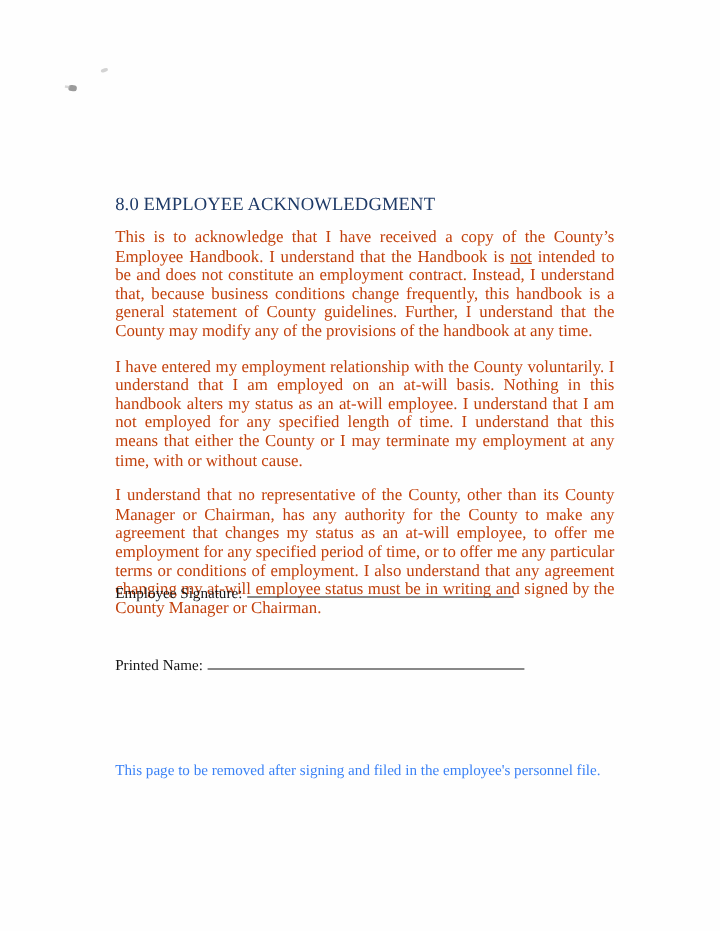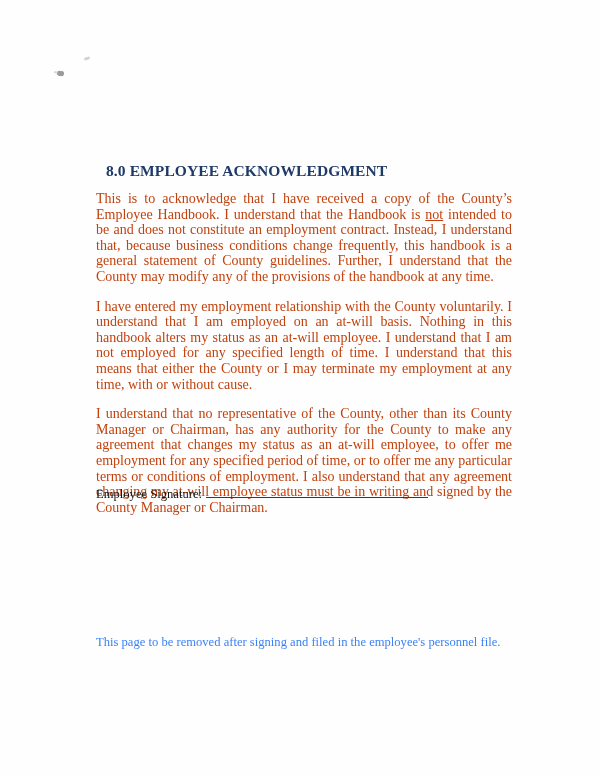--- a/index.html
+++ b/index.html
@@ -56,24 +56,24 @@
   
   .content {
     position: absolute;
     left: 96px;
     top: 0;
     width: 416px;
   }
 
   .doc-heading {
     position: absolute;
-    left: 10px;
+    left: 0;
     top: 152px;
     font-size: 15.5px;
-    font-weight: bold;
+    font-weight: normal;
     letter-spacing: .1px;
     color: #1e3a67;
     white-space: nowrap;
   }
 
   .body-block {
     position: absolute;
     left: 0;
     top: 191px;
     width: 416px;
@@ -154,20 +154,23 @@
       <p class="para">I understand that no representative of the County, other than its County Manager or Chairman, has any authority for the County to make any agreement that changes my status as an at-will employee, to offer me employment for any specified period of time, or to offer me any particular terms or conditions of employment.  I also understand that any agreement changing my at-will employee status must be in writing and signed by the County Manager or Chairman.</p>
 
     </div>
 
     <div class="sig-block">
 
       <div class="sig-row">
         <span class="sig-label">Employee Signature:</span><span class="sig-rule rule-signature"></span>
       </div>
 
+      <div class="sig-row">
+        <span class="sig-label">Printed Name:</span><span class="sig-rule rule-printed"></span>
+      </div>
 
 
     </div>
 
     <p class="footer-note">This page to be removed after signing and filed in the employee's personnel file.</p>
 
   </div>
 </div>
 
 </body></html>

